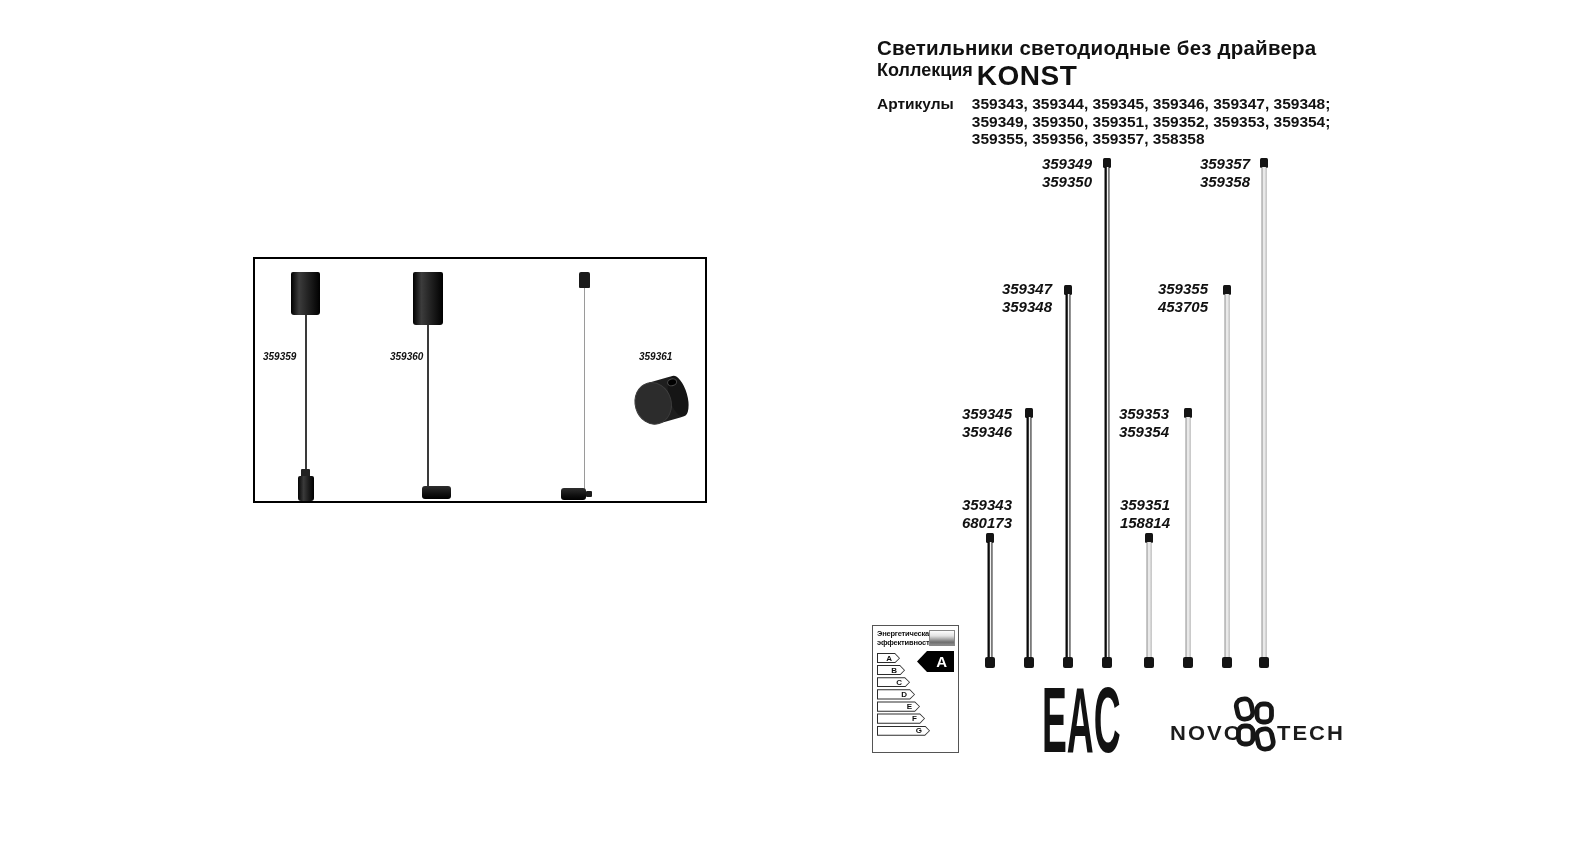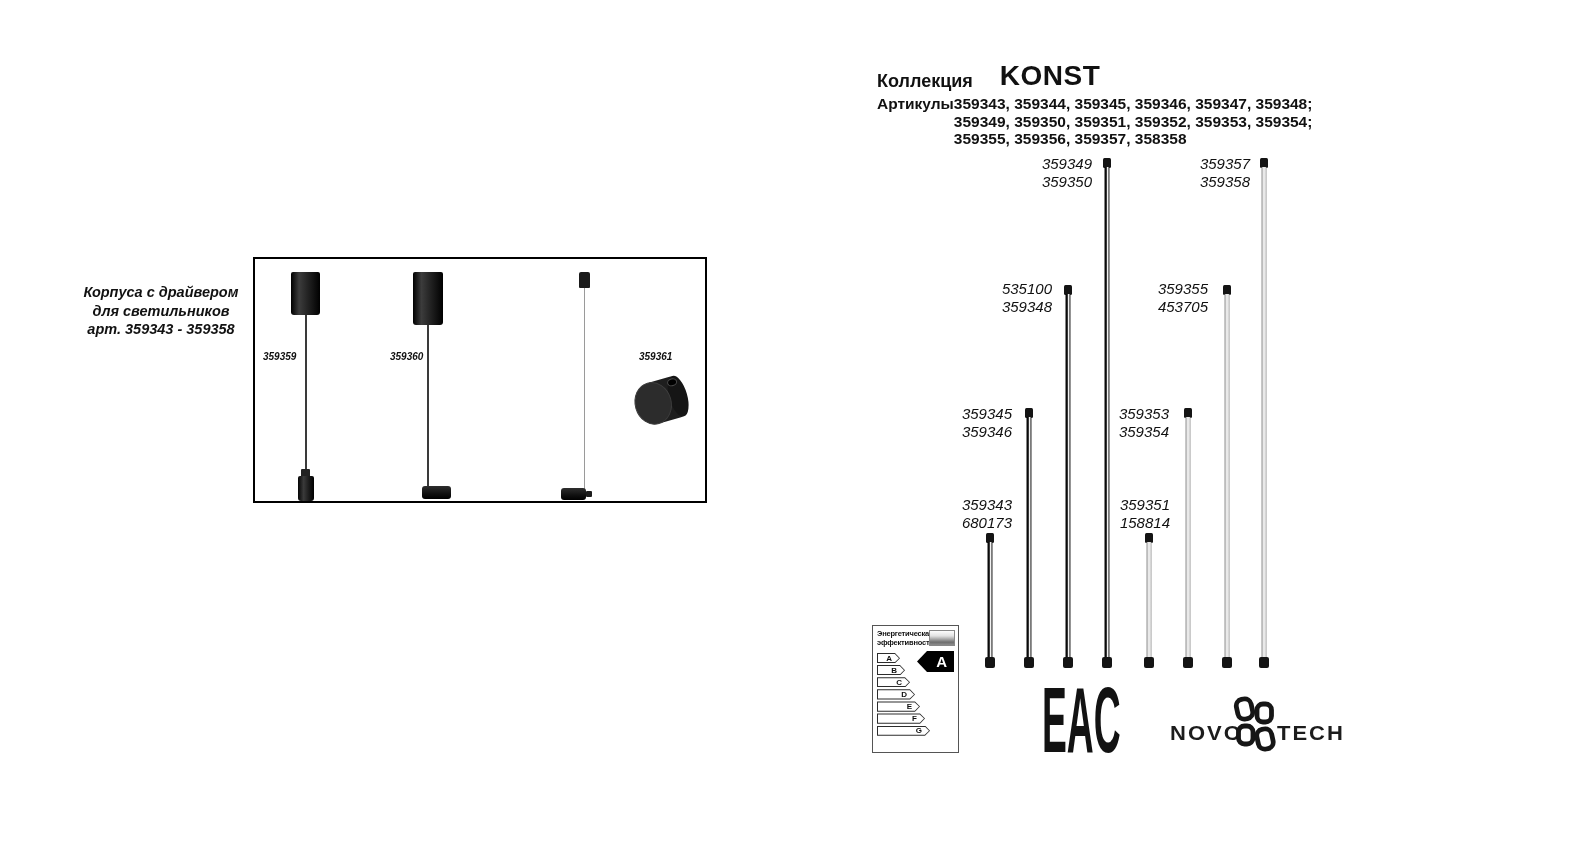--- a/index.html
+++ b/index.html
@@ -4,24 +4,24 @@
 <style>
   html,body { margin:0; padding:0; background:#ffffff; }
   .canvas {
     position:relative; width:1587px; height:858px; background:#ffffff;
     font-family:"Liberation Sans", sans-serif; color:#111; overflow:hidden;
   }
   .abs { position:absolute; }
 
   
   .hdr-title { left:877px; top:36px; font-size:20.5px; font-weight:bold; letter-spacing:.2px; }
-  .hdr-collection { left:877px; top:60px; display:flex; align-items:flex-end; gap:27px; }
+  .hdr-collection { left:877px; top:60px; display:flex; align-items:flex-start; gap:4px; }
   .col-label { font-size:18px; font-weight:bold; }
   .col-name  { font-size:28px; font-weight:bold; letter-spacing:.5px; }
-  .hdr-articles { left:877px; top:95px; display:flex; gap:0; font-size:15.5px; font-weight:bold; line-height:17.5px; }
+  .hdr-articles { left:877px; top:95px; display:flex; gap:18px; font-size:15.5px; font-weight:bold; line-height:17.5px; }
 
   
   .left-caption { left:61px; top:283px; width:200px; text-align:center;
     font-size:14.5px; font-weight:bold; font-style:italic; line-height:18.5px; }
 
   
   .hbox { left:253px; top:257px; width:454px; height:246px; border:2px solid #000; box-sizing:border-box; }
   .hbox .part-label { position:absolute; font-size:10px; font-weight:bold; font-style:italic;text-align:center; }
   .canopy  { position:absolute; border-radius:2px 2px 3px 3px;
     background:linear-gradient(90deg,#000 0%,#3c3c3c 28%,#191919 70%,#000 100%); }
@@ -37,21 +37,21 @@
 
   
   .rod { position:absolute; width:10px; transform:translateX(-50%); }
   .rod .cap-top { position:absolute; top:0; left:50%; transform:translateX(-50%);
     width:8px; height:10px; background:#141414; border-radius:1.5px; }
   .rod .rbody { position:absolute; top:9px; bottom:10px; left:50%; transform:translateX(-50%); width:5px; }
   .rod-dark .rbody  { background:linear-gradient(90deg,#0a0a0a 0 38%,#f2f2f2 48% 60%,#9a9a9a 72%,#2b2b2b 100%); }
   .rod-light .rbody { background:linear-gradient(90deg,#8f8f8f 0 10%,#e9e9e9 30% 68%,#cfcfcf 84%,#969696 100%); }
   .rod .cap-bot { position:absolute; bottom:0; left:50%; transform:translateX(-50%);
     width:10px; height:11px; background:#141414; border-radius:2px; }
-  .rod-label { position:absolute; text-align:right; font-size:15px; font-weight:normal; font-style:italic; line-height:17.5px; }
+  .rod-label { position:absolute; text-align:right; font-size:15px; font-weight:bold; font-style:italic; line-height:17.5px; }
 
   
   .elabel { left:872px; top:625px; width:87px; height:128px; border:1px solid #555; background:#fff; box-sizing:border-box; }
   .el-title { position:absolute; left:4px; top:4px; font-size:7.5px; font-weight:bold; line-height:8.5px; letter-spacing:-.2px; }
   .el-gradbar { position:absolute; right:3px; top:4px; width:26px; height:16px; border:1px solid #888; box-sizing:border-box;
     background:linear-gradient(180deg,#fdfdfd 0%,#e3e3e3 35%,#a8a8a8 58%,#6e6e6e 80%,#8d8d8d 100%); }
   .el-arrows { position:absolute; left:4px; top:27px; display:flex; flex-direction:column; gap:1.8px; }
   .earrow { position:relative; height:10.3px; }
   .earrow .shp { position:absolute; inset:0;
     background:#2c2c2c; clip-path:polygon(0 0, calc(100% - 5px) 0, 100% 50%, calc(100% - 5px) 100%, 0 100%); }
@@ -71,38 +71,34 @@
     transform:scaleY(0.9); transform-origin:top; color:#1c1c1c; }
   .brand .btxt.novo { left:14px; }
   .brand .btxt.tech { left:121px; }
   .brand .bglyph { position:absolute; left:77px; top:8px; }
 </style>
 </head>
 <body>
 
 <div class="canvas">
 
+  <div class="abs hdr-title">Светильники светодиодные без драйвера</div>
   <div class="abs hdr-collection">
     <span class="col-label">Коллекция</span>
     <span class="col-name">KONST</span>
   </div>
   <div class="abs hdr-articles">
     <span>Артикулы</span>
     <div>
       <div>359343, 359344, 359345, 359346, 359347, 359348;</div>
       <div>359349, 359350, 359351, 359352, 359353, 359354;</div>
       <div>359355, 359356, 359357, 358358</div>
     </div>
   </div>
 
-  <div class="abs left-caption">
-    <div>Корпуса с драйвером</div>
-    <div>для светильников</div>
-    <div>арт. 359343 - 359358</div>
-  </div>
 
   <div class="abs hbox">
 
     <div class="canopy" style="left:36px;top:13px;width:29px;height:43px;"></div>
     <div class="cord" style="left:50px;top:56px;height:155px;"></div>
     <div class="endcyl-neck" style="left:46px;top:210px;width:9px;height:8px;"></div>
     <div class="endcyl-body" style="left:43px;top:217px;width:16px;height:25px;"></div>
     <div class="part-label" style="left:8px;top:92px;">359359</div>
 
     <div class="canopy" style="left:158px;top:13px;width:30px;height:53px;"></div>
@@ -171,21 +167,21 @@
 
   <div class="rod-label" style="right:495px;top:155px;">
       <div>359349</div>
       <div>359350</div>
     </div>
   <div class="rod-label" style="right:337px;top:155px;">
       <div>359357</div>
       <div>359358</div>
     </div>
   <div class="rod-label" style="right:535px;top:280px;">
-      <div>535100</div>
+      <div>359347</div>
       <div>359348</div>
     </div>
   <div class="rod-label" style="right:379px;top:280px;">
       <div>359355</div>
       <div>453705</div>
     </div>
   <div class="rod-label" style="right:575px;top:405px;">
       <div>359345</div>
       <div>359346</div>
     </div>

